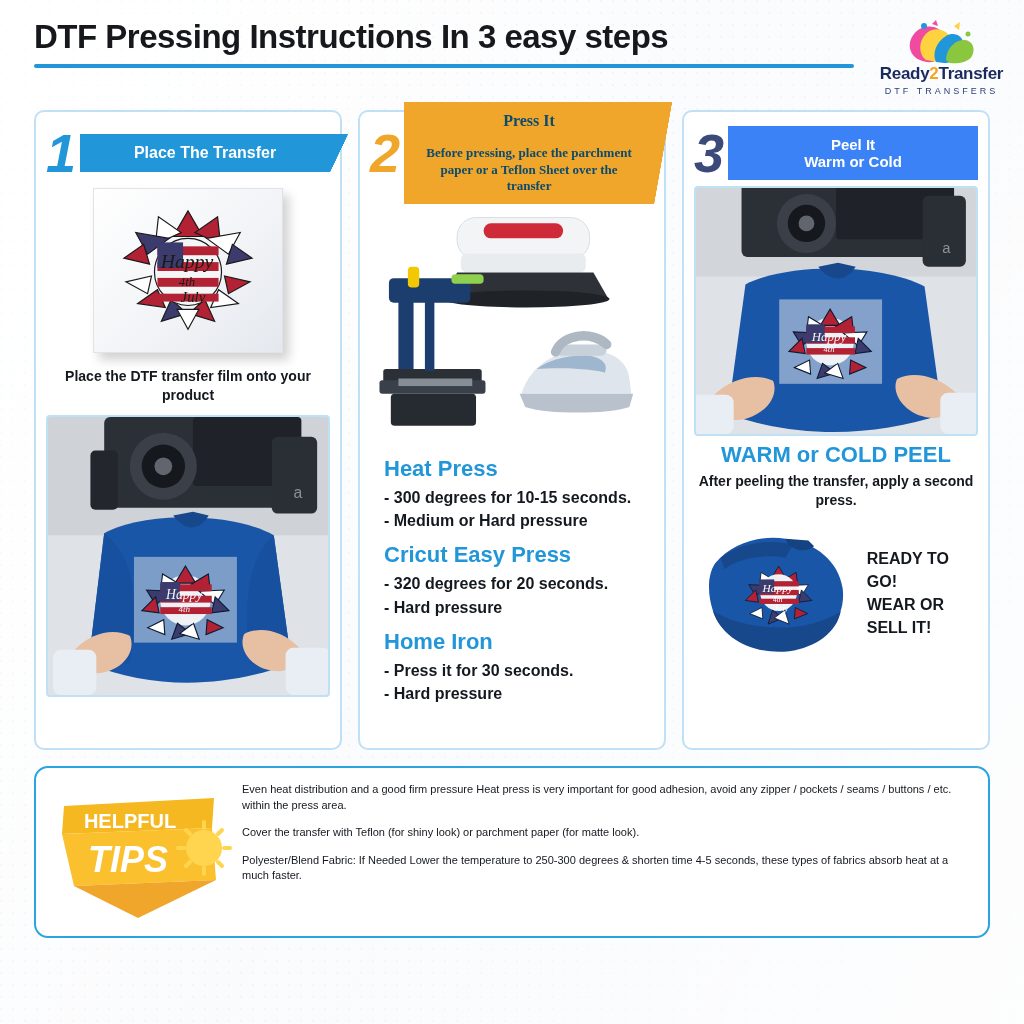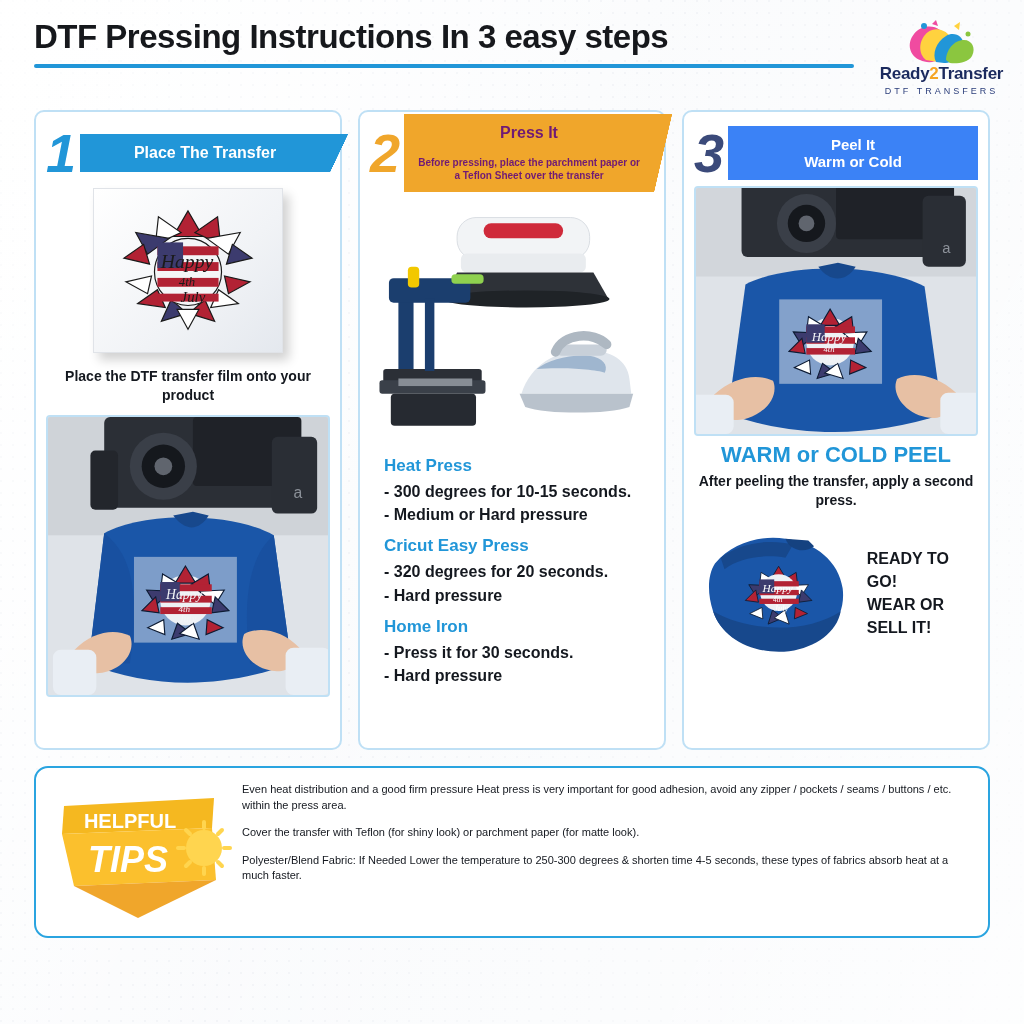--- a/index.html
+++ b/index.html
@@ -62,51 +62,51 @@
   }
   .num-blue { color: #2196d8; }
   .num-orange { color: #f0a62b; }
   .num-dark { color: #3b4a7a; }
 
   .ribbon {
     position: relative; flex: 1; color: #fff; text-align: center;
     padding: 10px 14px; font-weight: bold; line-height: 1.15;
   }
   .ribbon.blue { background: #2196d8; }
-  .ribbon.orange { background: #f0a62b; color: #701a75; }
+  .ribbon.orange { background: #f0a62b; color: #0c4a6e; font-family: Liberation Serif, serif; }
   .ribbon.dark { background: #3b82f6; }
   .ribbon.blue:after, .ribbon.orange:after {
     content: ""; position: absolute; right: -18px; top: 0; bottom: 0; width: 18px;
   }
   .ribbon.blue:after { background: linear-gradient(to bottom right, #2196d8 50%, transparent 51%); }
   .ribbon.orange:after { background: linear-gradient(to bottom right, #f0a62b 50%, transparent 51%); }
   .ribbon-title { font-size: 16px; }
   .ribbon-title.small { font-size: 15px; }
-  .ribbon-sub { font-size: 10px; font-weight: bold; margin-top: 15px; line-height: 1.25; }
+  .ribbon-sub { font-size: 13px; font-weight: bold; margin-top: 15px; line-height: 1.25; }
   .sheet-wrap { display: flex; justify-content: center; margin-top: 6px; }
   .sheet {
     width: 190px; height: 165px;
     background: linear-gradient(135deg,#ffffff 0%,#f1f3f6 60%,#e4e8ee 100%);
     border: 1px solid #e0e3e8; box-shadow: 6px 7px 10px rgba(0,0,0,0.18);
     position: relative;
   }
   .art { position: absolute; inset: 10px; }
   .caption { text-align: center; font-size: 14px; font-weight: bold; color: #14181f; line-height: 1.35; }
 
   .press-photo {
     margin-top: 10px; border: 2px solid #bfe0f5; border-radius: 4px;
     height: 282px; position: relative; overflow: hidden;
     background: linear-gradient(160deg,#d9dde3 0%, #cfd4da 40%, #e6e9ed 100%);
   }
 
   
   .equip { height: 260px; position: relative; margin: 4px 0 8px 0; }
 
   .spec-block { margin: 10px 2px 0 14px; }
-  .spec-h { color: #2196d8; font-size: 17px; font-weight: bold; margin-bottom: 4px; }
+  .spec-h { color: #2196d8; font-size: 22px; font-weight: bold; margin-bottom: 4px; }
   .spec-li { font-size: 16px; font-weight: bold; color: #14181f; line-height: 1.45; }
 
   
   .peel-photo {
     border: 2px solid #bfe0f5; border-radius: 4px; height: 250px;
     position: relative; overflow: hidden;
     background: linear-gradient(160deg,#d5dade 0%, #c9ced4 45%, #e2e6ea 100%);
     margin-top: 2px;
   }
   .peel-label {

